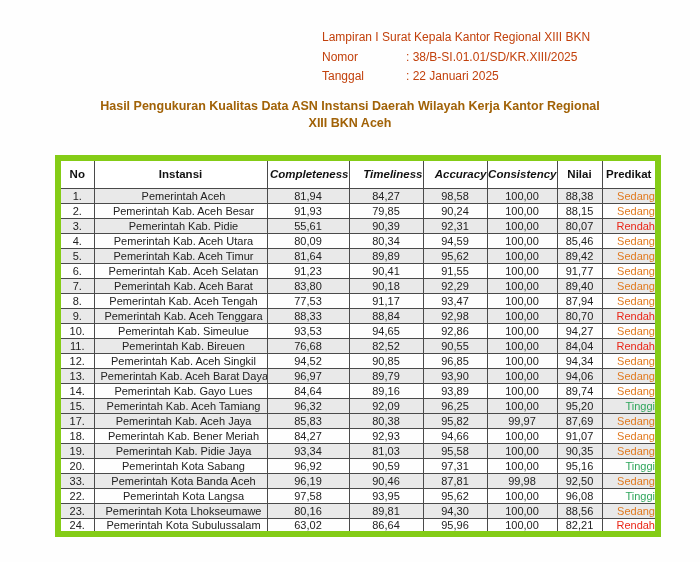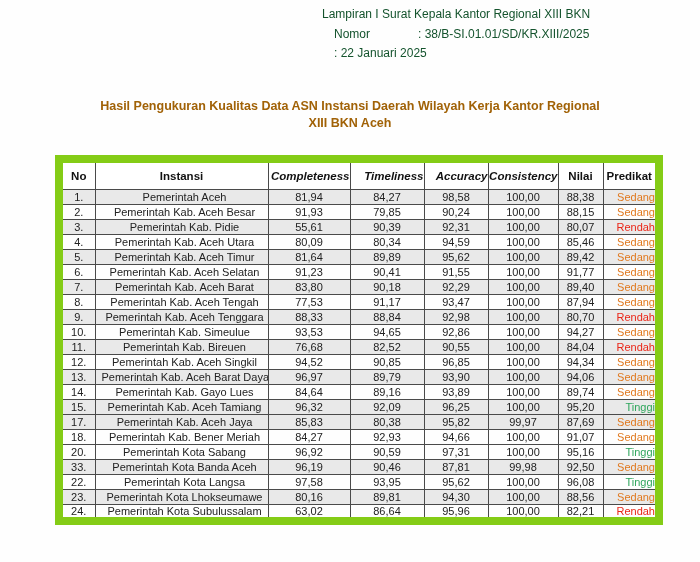--- a/index.html
+++ b/index.html
@@ -1,50 +1,51 @@
 <!DOCTYPE html>
 <html><head>
 <meta charset="utf-8">
 <style>
   * { margin: 0; padding: 0; box-sizing: border-box; }
   html, body { width: 700px; height: 562px; background: #ffffff; }
   body { font-family: "Liberation Sans", sans-serif; color: #1d1d1d; }
   .page { position: absolute; top: 0; left: 0; width: 700px; height: 562px; background: #fefefe; overflow: hidden; }
 
-  .letterhead { position: absolute; left: 322px; top: 5px; font-size: 12px; line-height: 19.5px; color: #14532d; }
-  .lh-row { display: flex; margin-left: 12px; }
+  .letterhead { position: absolute; left: 322px; top: 28px; font-size: 12px; line-height: 19.5px; color: #c2410c; }
+  .lh-row { display: flex; }
   .lh-label { display: inline-block; width: 84px; }
 
   .doc-title { position: absolute; top: 98px; left: 50%; transform: translateX(-50%); width: 505px;
     text-align: center; font-weight: bold; font-size: 12.5px; line-height: 17px; color: #a16207; }
 
   table.quality { position: absolute; left: 55px; top: 155px; width: 600px;
     border-collapse: collapse; table-layout: fixed; font-size: 11px; }
   table.quality th, table.quality td { border: 1px solid #4a4a4a; overflow: hidden; white-space: nowrap; }
-  table.quality { border: 8px solid #84cc16; padding-left: 23px; }
+  table.quality { border: 6px solid #84cc16; padding-left: 23px; }
   thead th { height: 30px; font-weight: bold; text-align: center; vertical-align: middle; background: #fff; font-size: 11.5px; color: #111; }
   thead th.metric { font-style: italic; text-align: right; }
   tbody td { height: 15px; text-align: center; vertical-align: middle; color: #222; }
   tbody tr.stripe td { background: #e9e9e9; }
   td.cell-instansi { text-align: center; padding-left: 6px; }
   td.cell-no { text-align: center; }
   td.cell-predikat { text-align: right; padding-left: 6px; font-weight: normal; }
 </style>
 </head>
 <body>
 
 <div class="page">
 
   <div class="letterhead">
     <div>Lampiran I Surat Kepala Kantor Regional XIII BKN</div>
     <div class="lh-row">
       <span class="lh-label">Nomor</span>
       <span>:  38/B-SI.01.01/SD/KR.XIII/2025</span>
     </div>
     <div class="lh-row">
+      <span class="lh-label">Tanggal</span>
       <span>:  22 Januari 2025</span>
     </div>
   </div>
 
   <div class="doc-title">Hasil Pengukuran Kualitas Data ASN Instansi Daerah Wilayah Kerja Kantor Regional XIII BKN Aceh</div>
 
   <table class="quality">
     <colgroup>
       <col style="width:36px">
         <col style="width:173px">
@@ -231,20 +232,30 @@
         <tr>
           <td class="cell-no">18.</td>
           <td class="cell-instansi">Pemerintah Kab. Bener Meriah</td>
           <td class="cell-completeness">84,27</td>
           <td class="cell-timeliness">92,93</td>
           <td class="cell-accuracy">94,66</td>
           <td class="cell-consistency">100,00</td>
           <td class="cell-nilai">91,07</td>
           <td class="cell-predikat" style="color: rgb(224, 121, 31);">Sedang</td>
         </tr>
+        <tr class="stripe">
+          <td class="cell-no">19.</td>
+          <td class="cell-instansi">Pemerintah Kab. Pidie Jaya</td>
+          <td class="cell-completeness">93,34</td>
+          <td class="cell-timeliness">81,03</td>
+          <td class="cell-accuracy">95,58</td>
+          <td class="cell-consistency">100,00</td>
+          <td class="cell-nilai">90,35</td>
+          <td class="cell-predikat" style="color: rgb(224, 121, 31);">Sedang</td>
+        </tr>
         <tr>
           <td class="cell-no">20.</td>
           <td class="cell-instansi">Pemerintah Kota Sabang</td>
           <td class="cell-completeness">96,92</td>
           <td class="cell-timeliness">90,59</td>
           <td class="cell-accuracy">97,31</td>
           <td class="cell-consistency">100,00</td>
           <td class="cell-nilai">95,16</td>
           <td class="cell-predikat" style="color: rgb(47, 166, 92);">Tinggi</td>
         </tr>

